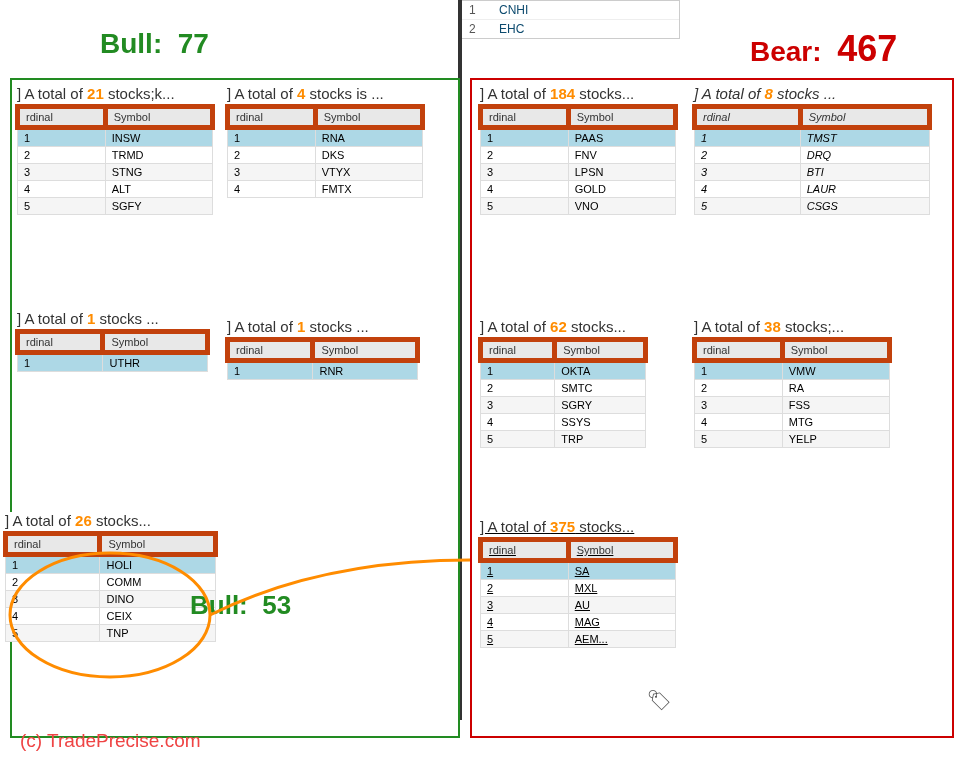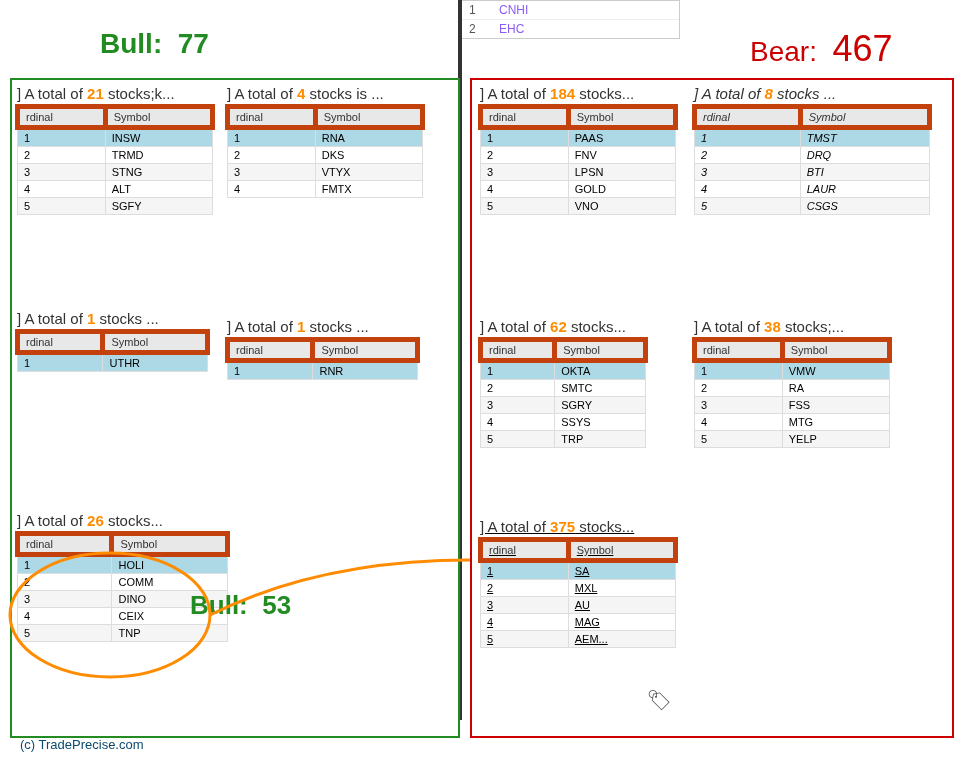--- a/index.html
+++ b/index.html
@@ -32,21 +32,21 @@
     }
     .top-bar-row {
       display: flex;
       padding: 2px 8px;
     }
     .top-bar-row .num {
       width: 30px;
       color: #555;
     }
     .top-bar-row .sym {
-      color: #8b5cf6;
+      color: #0c4a6e;
     }
     .top-bar-row:first-child {
       border-bottom: 1px solid #eee;
     }
 
     
     .bull-label {
       position: absolute;
       top: 28px;
       left: 100px;
@@ -57,21 +57,21 @@
     .bull-label span {
       color: #228B22;
     }
 
     
     .bear-label {
       position: absolute;
       top: 28px;
       left: 750px;
       font-size: 28px;
-      font-weight: normal;
+      font-weight: bold;
       color: #cc0000;
     }
 
     
     .vertical-divider {
       position: absolute;
       top: 0;
       left: 458px;
       width: 4px;
       height: 720px;
@@ -174,22 +174,22 @@
       width: 962px;
       height: 762px;
       pointer-events: none;
     }
 
     
     .copyright {
       position: absolute;
       bottom: 10px;
       left: 20px;
-      font-size: 13px;
-      color: #0c4a6e;
+      font-size: 19px;
+      color: #ef4444;
       text-align: right;
     }
 
     
     .tag-icon {
       position: absolute;
       bottom: 50px;
       right: 290px;
       font-size: 20px;
       color: #555;
@@ -326,21 +326,21 @@
       </thead>
       <tbody>
         <tr class="highlighted-row">
             <td>1</td>
             <td>RNR</td>
           </tr>
       </tbody>
     </table>
   </div>
 
-  <div class="stock-panel" style="top:512px; left:15px; width:215px;">
+  <div class="stock-panel" style="top:512px; left:3px; width:215px;">
     <div class="panel-header">
       ] A total of <span class="count">26</span> stocks...
     </div>
     <table class="stock-table">
       <thead>
         <tr>
           <th>rdinal</th>
           <th>Symbol</th>
         </tr>
       </thead>

